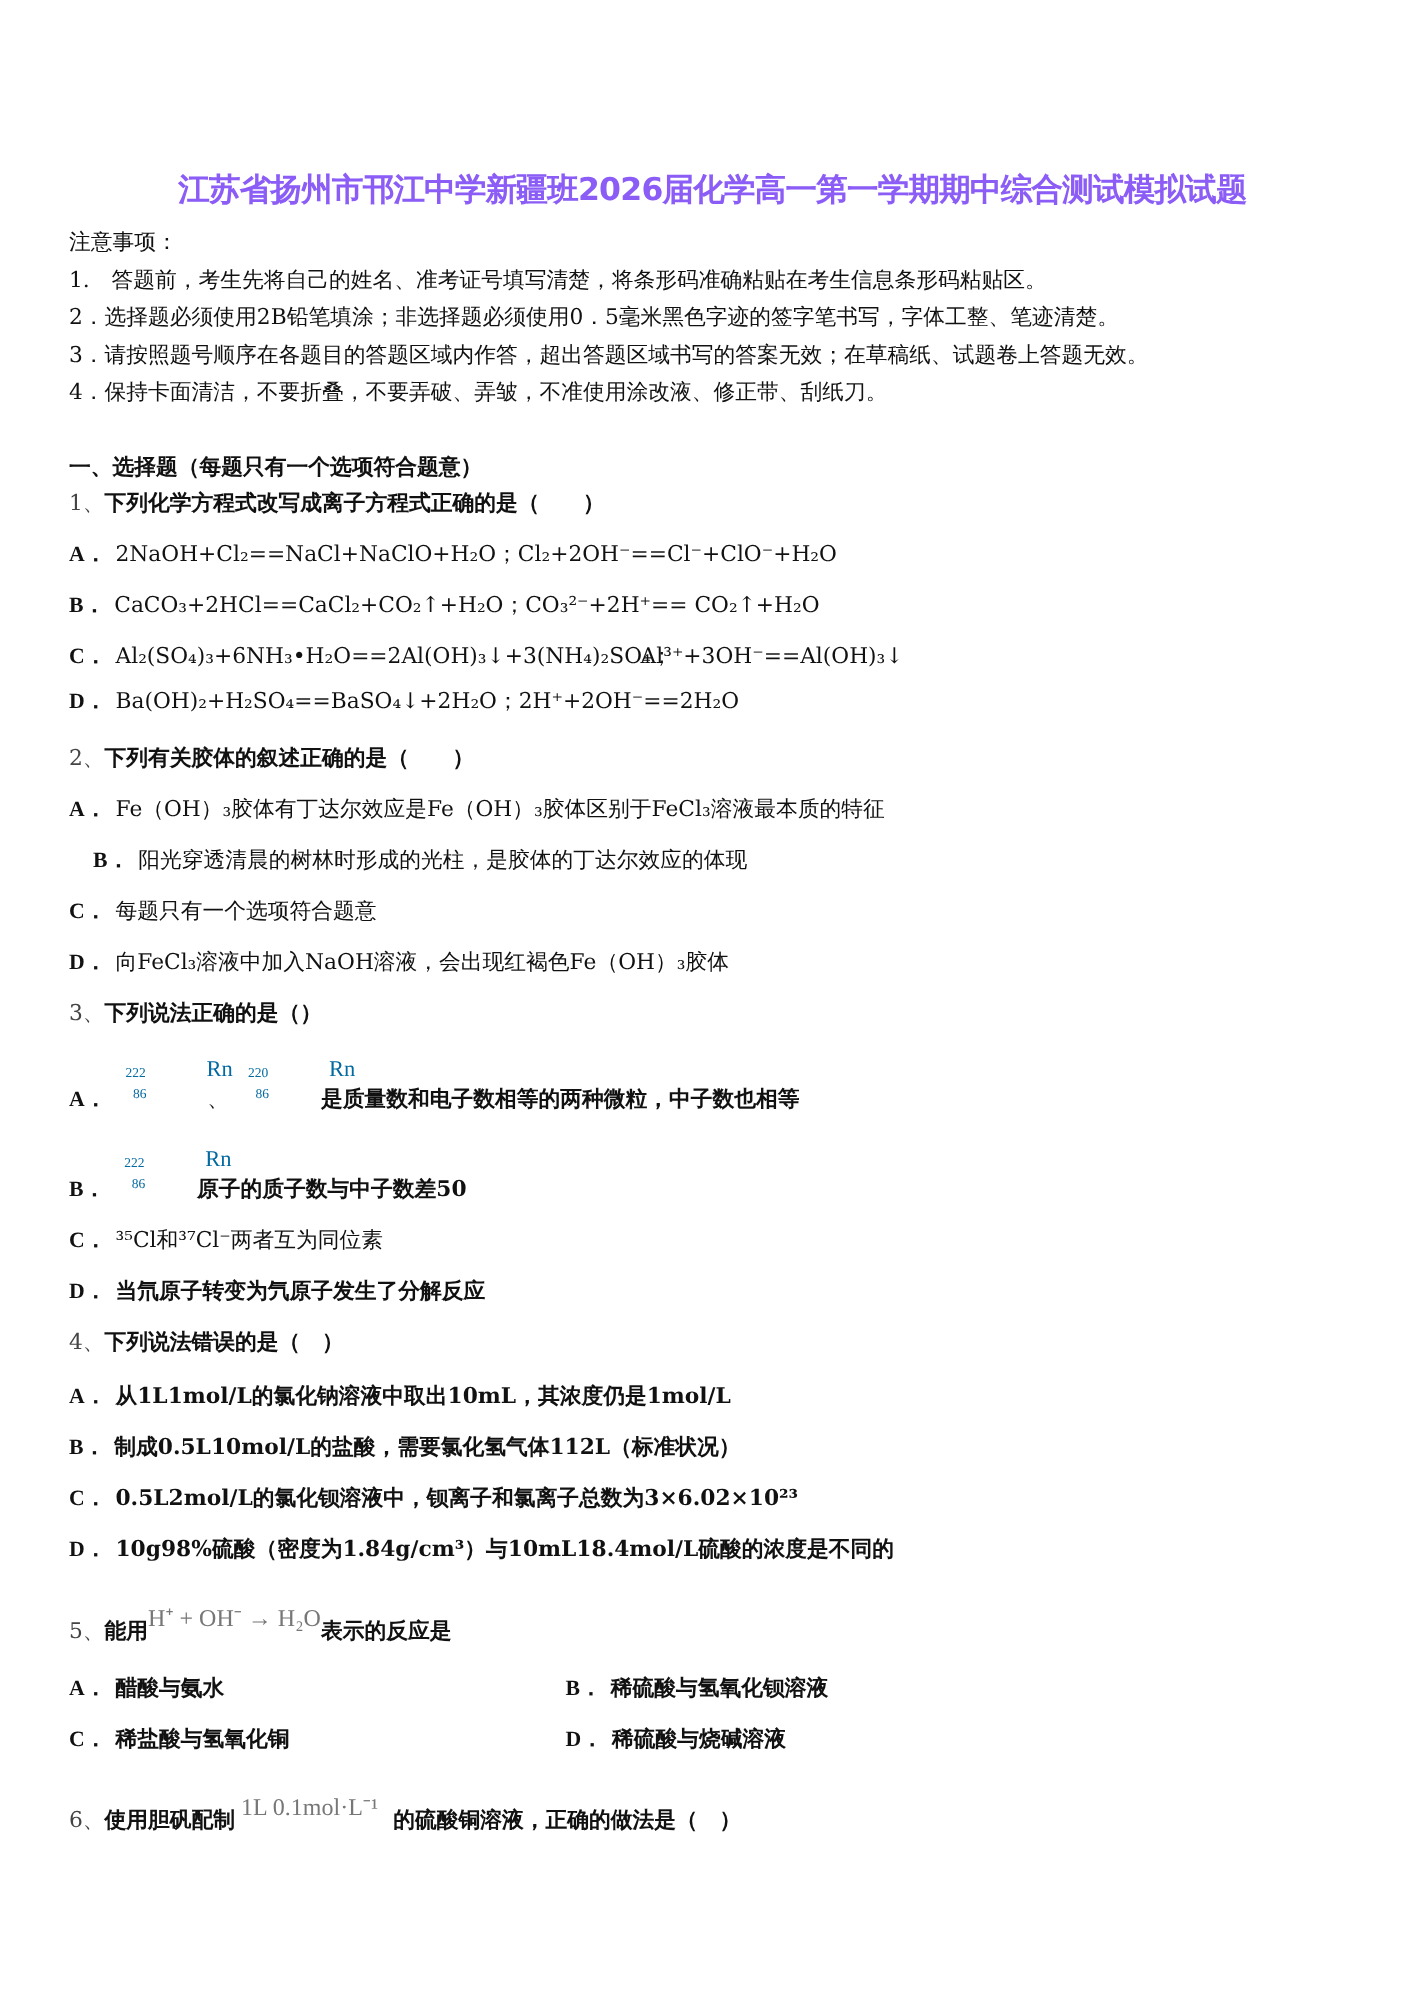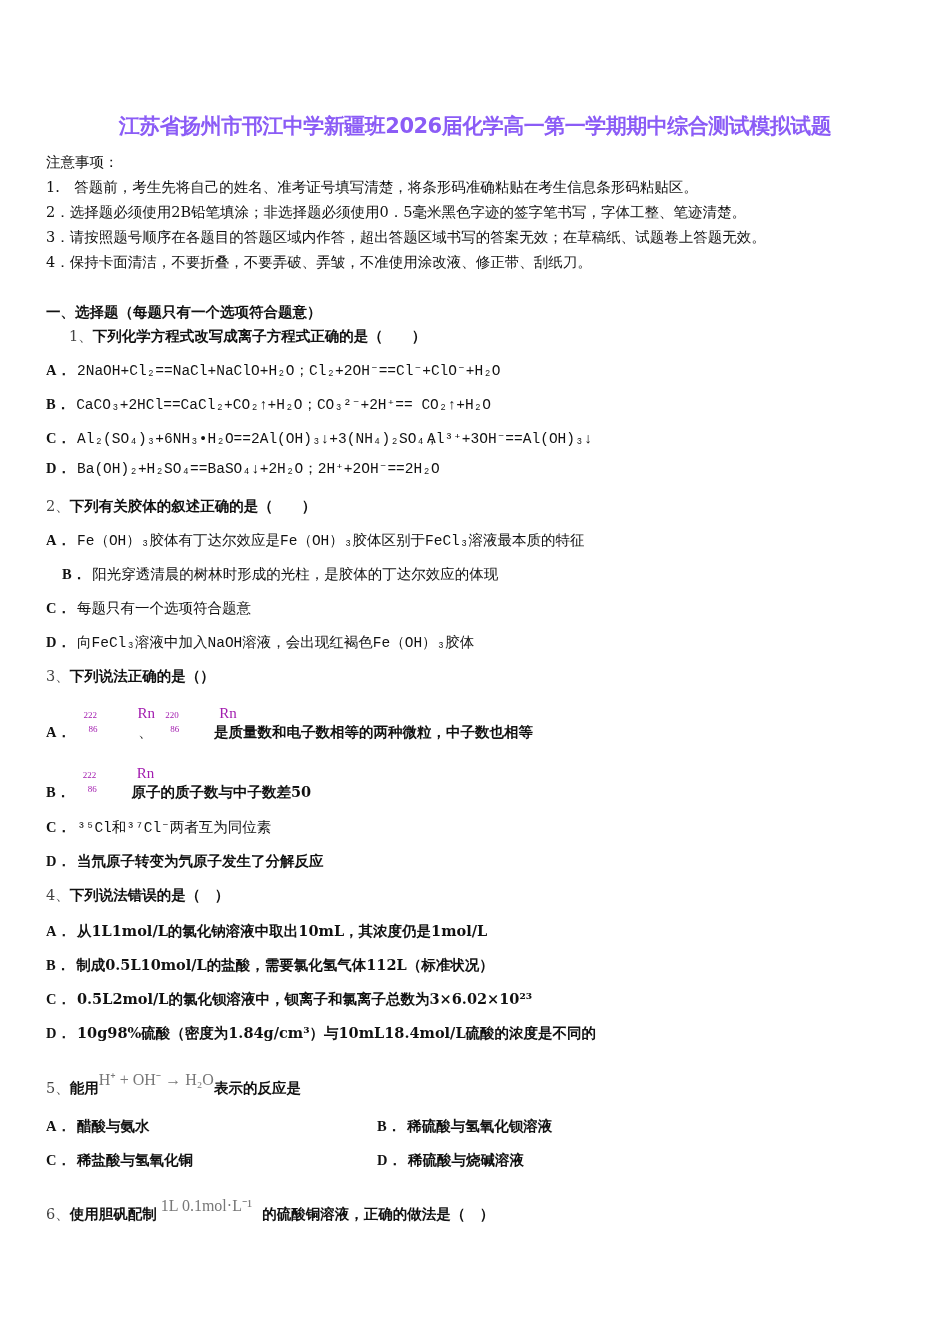--- a/index.html
+++ b/index.html
@@ -7,24 +7,24 @@
          font-family: "DejaVu Serif", "Liberation Serif", serif; color: #111; }
   .page { position: absolute; left: 0; top: 0; width: 950px; height: 1344px; }
   .title { position: absolute; top: 112px; left: 0; width: 950px; text-align: center;
            font-family: "DejaVu Sans", "Liberation Sans", sans-serif; font-weight: bold;
            font-size: 21px; letter-spacing: -0.5px; color: #8b5cf6; }
   .line { position: absolute; left: 46px; white-space: nowrap; font-size: 14.5px; line-height: 20px; }
   .notes { font-size: 14.5px; }
   .qnum { color: #444; font-weight: normal; }
   .qtext { font-weight: bold; }
   .opt-letter { font-weight: bold; font-family: "Liberation Serif", serif; margin-right: 6px; }
-  .opt-text { font-weight: normal; font-family: Liberation Mono, monospace; }
+  .opt-text { font-weight: normal; }
   .bold-text { font-weight: bold; }
   .nuclide { display: inline-block; position: relative; width: 46px; height: 30px; vertical-align: -4px;
-             color: #a21caf; font-family: "Liberation Serif", serif; }
+             color: #0369a1; font-family: "Liberation Serif", serif; }
   .nuclide .mass { position: absolute; left: 2px; top: -6px; font-size: 9px; }
   .nuclide .z { position: absolute; left: 7px; top: 8px; font-size: 9px; text-align: right; }
   .nuclide .sym { position: absolute; left: 20px; top: -8px; font-size: 15px; margin-left: 36px; }
   .formula-img { display: inline-block; color: #777; font-family: "Liberation Serif", serif; font-size: 16px;
                  vertical-align: 8px; }
   .col2 { position: absolute; left: 377px; }
 </style>
 </head>
 <body>
 
@@ -33,21 +33,21 @@
   <div class="title">江苏省扬州市邗江中学新疆班2026届化学高一第一学期期中综合测试模拟试题</div>
 
   <div class="line notes" style="top:152px;">注意事项：</div>
   <div class="line notes" style="top:177px;">1.　答题前，考生先将自己的姓名、准考证号填写清楚，将条形码准确粘贴在考生信息条形码粘贴区。</div>
   <div class="line notes" style="top:202px;">2．选择题必须使用2B铅笔填涂；非选择题必须使用0．5毫米黑色字迹的签字笔书写，字体工整、笔迹清楚。</div>
   <div class="line notes" style="top:227px;">3．请按照题号顺序在各题目的答题区域内作答，超出答题区域书写的答案无效；在草稿纸、试题卷上答题无效。</div>
   <div class="line notes" style="top:252px;">4．保持卡面清洁，不要折叠，不要弄破、弄皱，不准使用涂改液、修正带、刮纸刀。</div>
 
   <div class="line bold-text" style="top:302px;">一、选择题（每题只有一个选项符合题意）</div>
 
-  <div class="line" style="top:326px;margin-left:23px;">
+  <div class="line" style="top:326px;">
     <span class="qnum">1、</span><span class="qtext">下列化学方程式改写成离子方程式正确的是（　　）</span>
   </div>
   <div class="line" style="top:360px;">
     <span class="opt-letter">A．</span><span class="opt-text">2NaOH+Cl₂==NaCl+NaClO+H₂O；Cl₂+2OH⁻==Cl⁻+ClO⁻+H₂O</span>
   </div>
   <div class="line" style="top:394px;">
     <span class="opt-letter">B．</span><span class="opt-text">CaCO₃+2HCl==CaCl₂+CO₂↑+H₂O；CO₃²⁻+2H⁺== CO₂↑+H₂O</span>
   </div>
   <div class="line" style="top:428px;">
     <span class="opt-letter">C．</span><span class="opt-text">Al₂(SO₄)₃+6NH₃•H₂O==2Al(OH)₃↓+3(NH₄)₂SO₄；</span>

